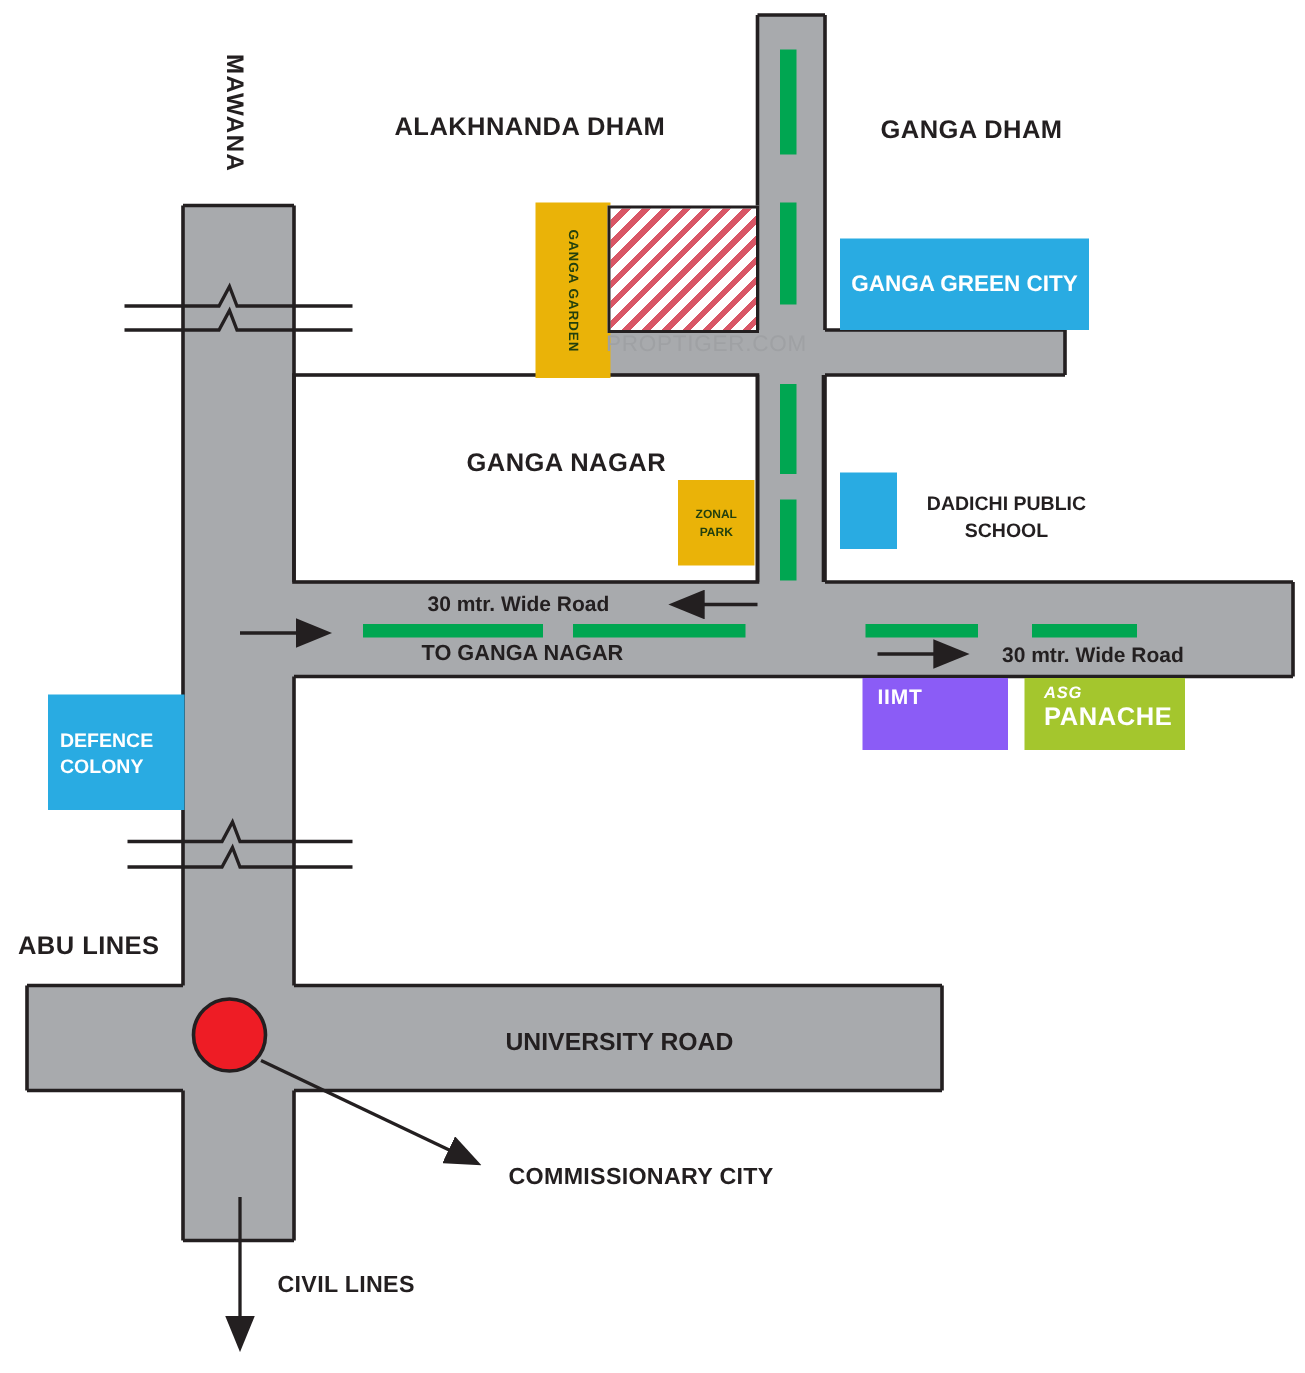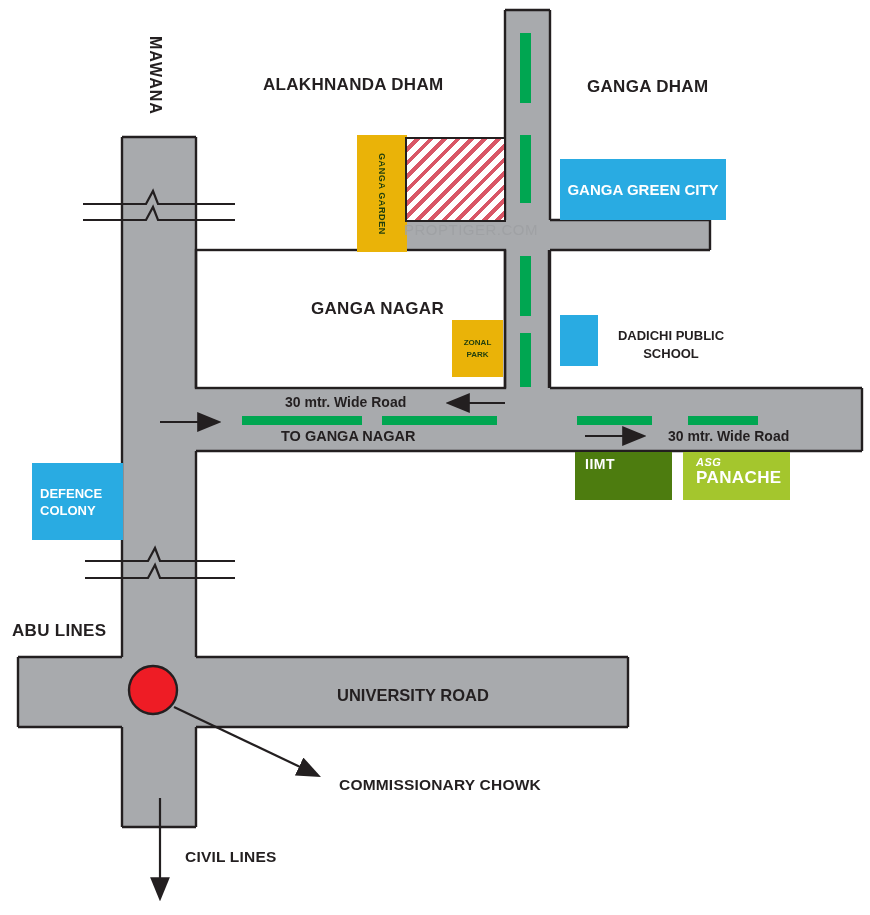--- a/index.html
+++ b/index.html
@@ -22,21 +22,21 @@
        background:repeating-linear-gradient(135deg,rgba(255,255,255,0) 0 5.5px,#d95666 5.5px 9.5px),#fff;}
   #ganga-green-city{left:560px;top:159px;width:166px;height:61px;display:flex;
        align-items:center;justify-content:center;text-align:left;font-size:15px;line-height:1.3;}
   #zonal-park{left:452px;top:320px;width:51px;height:57px;display:flex;align-items:center;
        justify-content:center;text-align:center;font-size:8px;font-weight:bold;color:#23400e;line-height:1.4;}
   #dadichi-sq{left:560px;top:315px;width:38px;height:51px;}
   #dadichi-lbl{left:596px;top:327px;width:150px;font-size:13px;text-align:center;
        line-height:1.35;white-space:normal;}
   #defence-colony{left:32px;top:463px;width:91px;height:77px;font-size:13px;
        padding:23px 0 0 8px;line-height:1.3;white-space:normal;}
-  #iimt{left:575px;top:452px;width:97px;height:48px;background:#4d7c0f;color:#fff;
+  #iimt{left:575px;top:452px;width:97px;height:48px;background:#8b5cf6;color:#fff;
        font-weight:bold;font-size:14px;padding:4px 0 0 10px;letter-spacing:.5px;}
   #panache{left:683px;top:452px;width:107px;height:48px;background:#a4c62d;color:#fff;
        font-weight:bold;padding:5px 0 0 13px;}
   #panache .asg{font-size:11px;font-style:italic;letter-spacing:.5px;line-height:1;}
   #panache .pan{font-size:17px;letter-spacing:.4px;line-height:1.2;}
   #mawana-lbl{left:146px;top:36px;font-size:16px;letter-spacing:1px;}
   #watermark{left:404px;top:221px;font-size:15px;font-weight:normal;color:#9fa1a4;
        letter-spacing:.5px;z-index:2;position:absolute;}
 </style>
 </head>
@@ -127,16 +127,16 @@
   <div class="box" id="panache">
     <div class="asg">ASG</div>
     <div class="pan">PANACHE</div>
   </div>
 
   <div class="lbl roadnote" style="left:285px;top:394px;">30 mtr. Wide Road</div>
   <div class="lbl roadnote" style="left:281px;top:428px;font-size:14.5px;">TO GANGA NAGAR</div>
   <div class="lbl roadnote" style="left:668px;top:428px;">30 mtr. Wide Road</div>
   <div class="lbl" style="left:337px;top:686px;font-size:16.5px;">UNIVERSITY ROAD</div>
 
-  <div class="lbl mid" style="left:339px;top:776px;">COMMISSIONARY CHOWK</div>
+  <div class="lbl mid" style="left:339px;top:776px;">COMMISSIONARY CITY</div>
   <div class="lbl mid" style="left:185px;top:848px;">CIVIL LINES</div>
 
 </div>
 
 </body></html>

